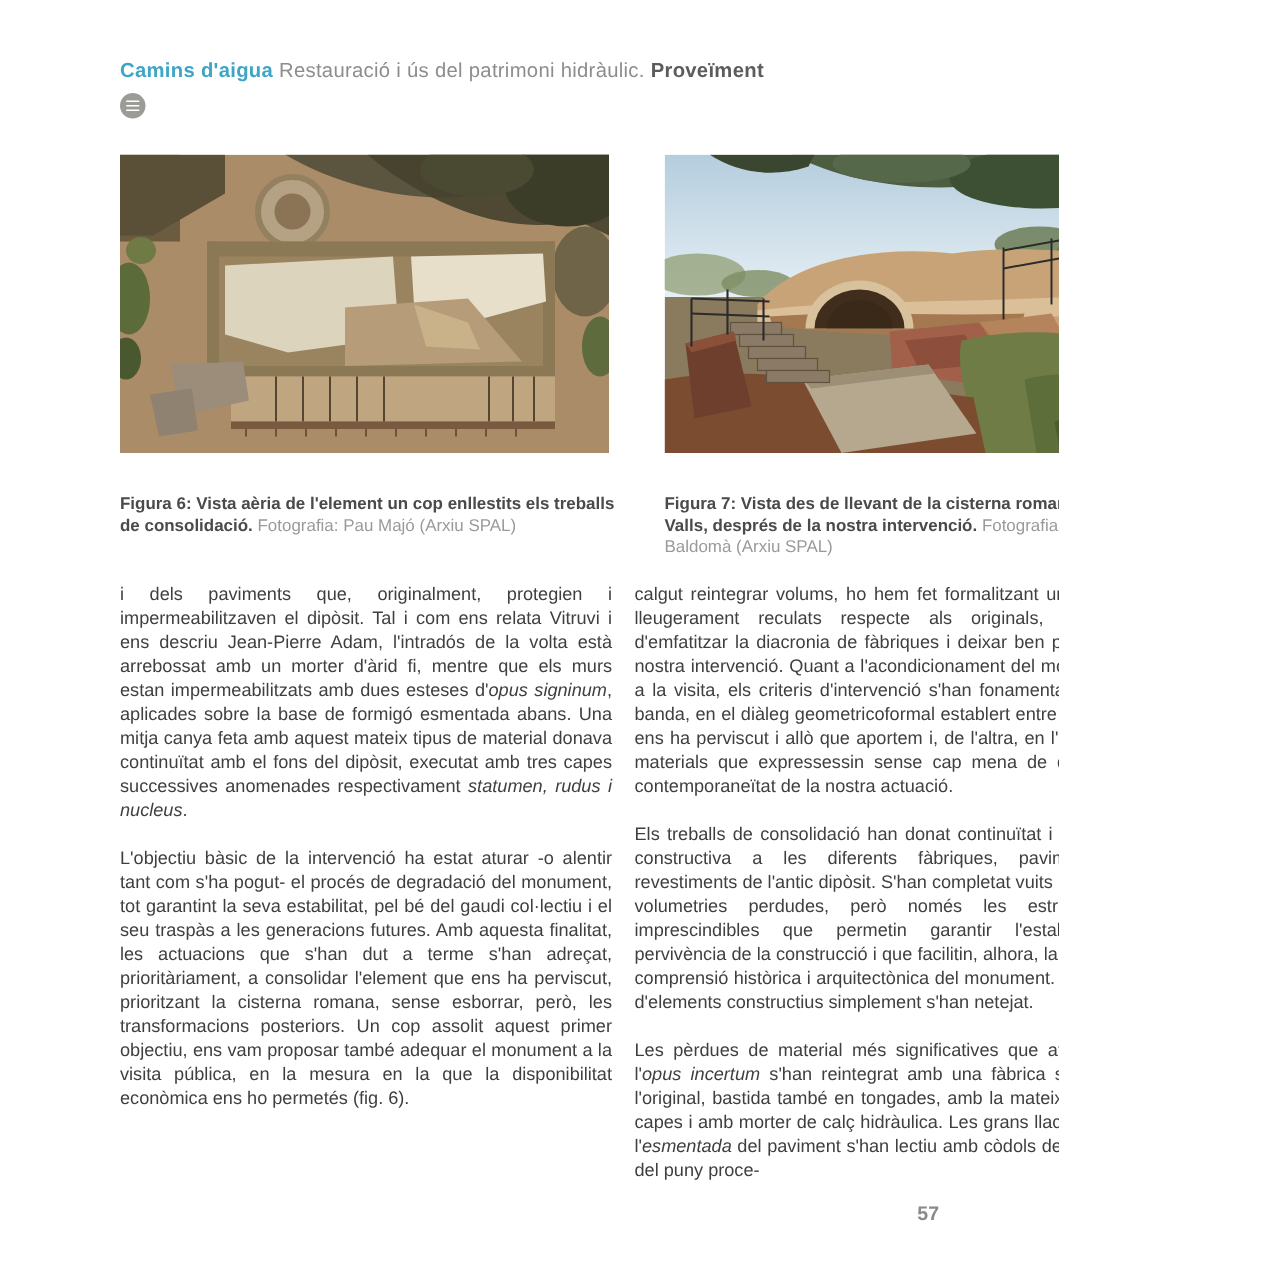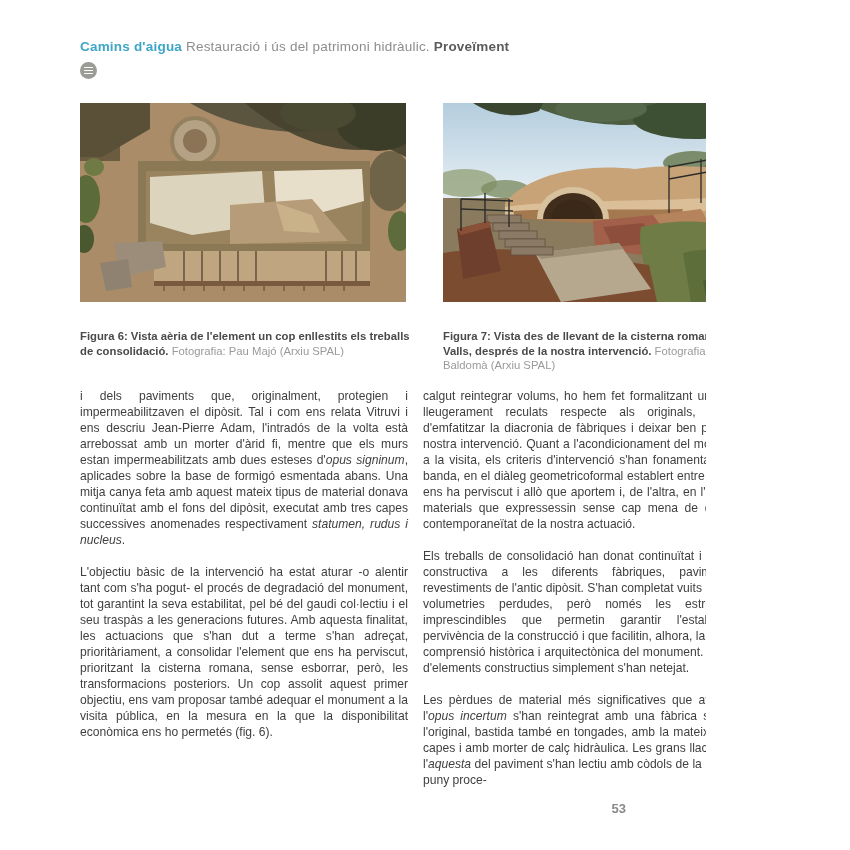--- a/index.html
+++ b/index.html
@@ -179,18 +179,18 @@
 
   <p class="caption cap-right"><span class="cap-bold">Figura 7: Vista des de llevant de la cisterna romana de Can Valls, després de la nostra intervenció.</span> <span class="cap-credit">Fotografia: Montserrat Baldomà (Arxiu SPAL)</span></p>
 
   <div class="col col-left">
       <p><span>i dels paviments que, originalment, protegien i impermeabilitzaven el dipòsit. Tal i com ens relata Vitruvi i ens descriu Jean-Pierre Adam, l'intradós de la volta està arrebossat amb un morter d'àrid fi, mentre que els murs estan impermeabilitzats amb dues esteses d'</span><em>opus signinum</em><span>, aplicades sobre la base de formigó esmentada abans. Una mitja canya feta amb aquest mateix tipus de material donava continuïtat amb el fons del dipòsit, executat amb tres capes successives anomenades respectivament </span><em>statumen, rudus i nucleus</em><span>.</span></p>
       <p><span>L'objectiu bàsic de la intervenció ha estat aturar -o alentir tant com s'ha pogut- el procés de degradació del monument, tot garantint la seva estabilitat, pel bé del gaudi col·lectiu i el seu traspàs a les generacions futures. Amb aquesta finalitat, les actuacions que s'han dut a terme s'han adreçat, prioritàriament, a consolidar l'element que ens ha perviscut, prioritzant la cisterna romana, sense esborrar, però, les transformacions posteriors. Un cop assolit aquest primer objectiu, ens vam proposar també adequar el monument a la visita pública, en la mesura en la que la disponibilitat econòmica ens ho permetés (fig. 6).</span></p>
     </div>
   <div class="col col-right">
       <p><span>calgut reintegrar volums, ho hem fet formalitzant uns plans lleugerament reculats respecte als originals, per tal d'emfatitzar la diacronia de fàbriques i deixar ben palesa la nostra intervenció. Quant a l'acondicionament del monument a la visita, els criteris d'intervenció s'han fonamentat, d'una banda, en el diàleg geometricoformal establert entre allò que ens ha perviscut i allò que aportem i, de l'altra, en l'ús d'uns materials que expressessin sense cap mena de dubte la contemporaneïtat de la nostra actuació.</span></p>
       <p><span>Els treballs de consolidació han donat continuïtat i solidesa constructiva a les diferents fàbriques, paviments i revestiments de l'antic dipòsit. S'han completat vuits i restituït volumetries perdudes, però només les estrictament imprescindibles que permetin garantir l'estabilitat i pervivència de la construcció i que facilitin, alhora, la lectura i comprensió històrica i arquitectònica del monument. La resta d'elements constructius simplement s'han netejat.</span></p>
-      <p><span>Les pèrdues de material més significatives que afectaven l'</span><em>opus incertum</em><span> s'han reintegrat amb una fàbrica similar a l'original, bastida també en tongades, amb la mateixa pedra capes i amb morter de calç hidràulica. Les grans llacunes de l'</span><em>aquesta</em><span> del paviment s'han lectiu amb còdols de la mida del puny proce-</span></p>
+      <p><span>Les pèrdues de material més significatives que afectaven l'</span><em>opus incertum</em><span> s'han reintegrat amb una fàbrica similar a l'original, bastida també en tongades, amb la mateixa pedra capes i amb morter de calç hidràulica. Les grans llacunes de l'</span><em>esmentada</em><span> del paviment s'han lectiu amb còdols de la mida del puny proce-</span></p>
     </div>
 
-  <div class="page-number">53</div>
+  <div class="page-number">57</div>
 
 </div>
 
 </body></html>

